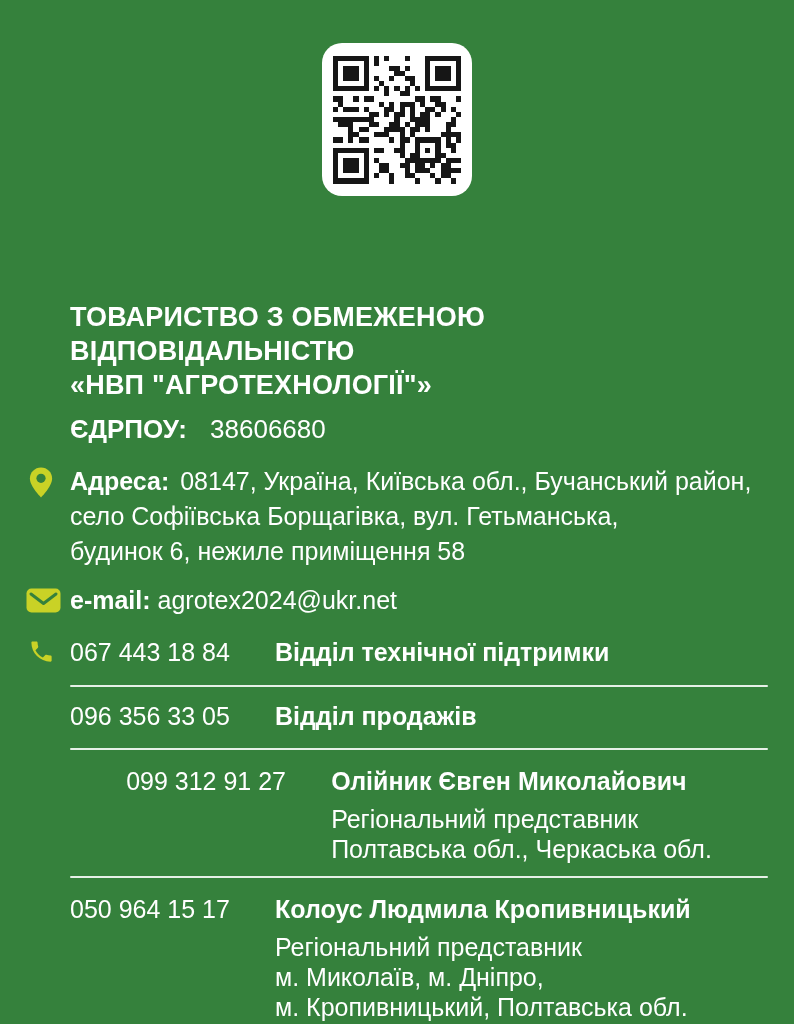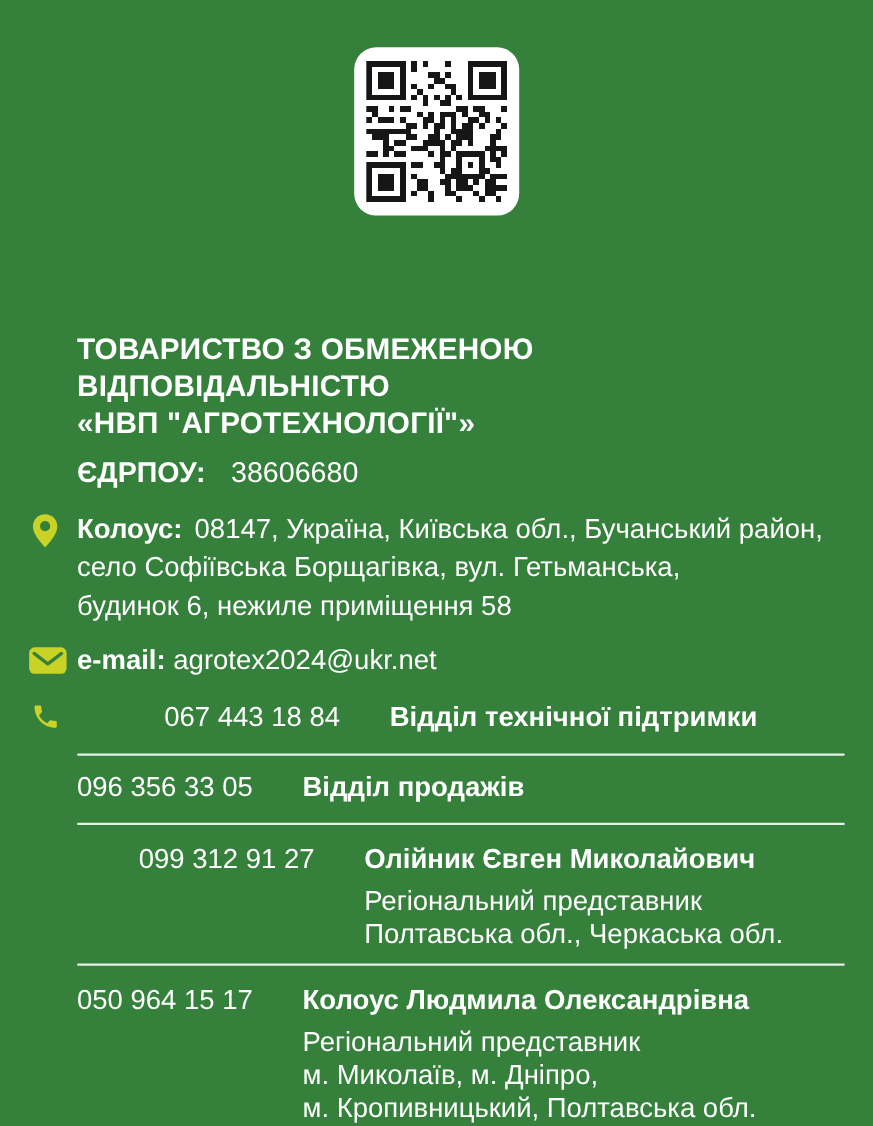--- a/index.html
+++ b/index.html
@@ -64,21 +64,21 @@
   .icon.pin{left:-41px;top:3px;}
   .icon.env{left:-44px;top:3px;}
   .icon.phone{left:-42px;top:1px;}
   .contacts{margin-top:22px;}
   .contact-row{
     position:relative;
     display:flex;
     align-items:flex-start;
     padding:14px 0 17px 0;
   }
-  .contact-row.first{padding-top:0;padding-bottom:18px;justify-content:center;}
+  .contact-row.first{padding-top:0;padding-bottom:18px;}
   .contact-row.tall{padding-top:16px;padding-bottom:12px;justify-content:center;}
   .contact-row.last{padding-top:16px;padding-bottom:0;}
   .cphone{
     flex:0 0 205px;
     width:205px;
     font-weight:400;
   }
   .ctitle{font-weight:700;}
   .cdetails{
     margin-top:8px;
@@ -401,21 +401,21 @@
     </div>
 
     <div class="info-row address-row">
       <span class="icon pin">
         <svg width="24" height="31" viewBox="0 0 24 31">
           <path d="M12 0.5C5.8 0.5 0.9 5.4 0.9 11.6c0 8.1 11.1 18.9 11.1 18.9s11.1-10.8 11.1-18.9C23.1 5.4 18.2 0.5 12 0.5z" fill="#c9d226"></path>
           <circle cx="12" cy="11.3" r="4.6" fill="#35813c"></circle>
         </svg>
       </span>
       <div class="line">
-        <b>Колоус:</b>
+        <b>Адреса:</b>
         <span>08147, Україна, Київська обл., Бучанський район,</span>
       </div>
       <div class="line">село Софіївська Борщагівка, вул. Гетьманська,</div>
       <div class="line">будинок 6, нежиле приміщення 58</div>
     </div>
 
     <div class="info-row email-row">
       <span class="icon env">
         <svg width="35" height="25" viewBox="0 0 35 25">
           <rect x="0.5" y="0.5" width="34" height="24" rx="5" fill="#c9d226"></rect>
@@ -460,21 +460,21 @@
             <div>Полтавська обл., Черкаська обл.</div>
           </div>
         </div>
       </div>
 
       <div class="divider"></div>
 
       <div class="contact-row last">
         <div class="cphone">050 964 15 17</div>
         <div class="cinfo">
-          <div class="ctitle">Колоус Людмила Олександрівна</div>
+          <div class="ctitle">Колоус Людмила Кропивницький</div>
           <div class="cdetails">
             <div>Регіональний представник</div>
             <div>м. Миколаїв, м. Дніпро,</div>
             <div>м. Кропивницький, Полтавська обл.</div>
           </div>
         </div>
       </div>
 
     </div>
   </div>

